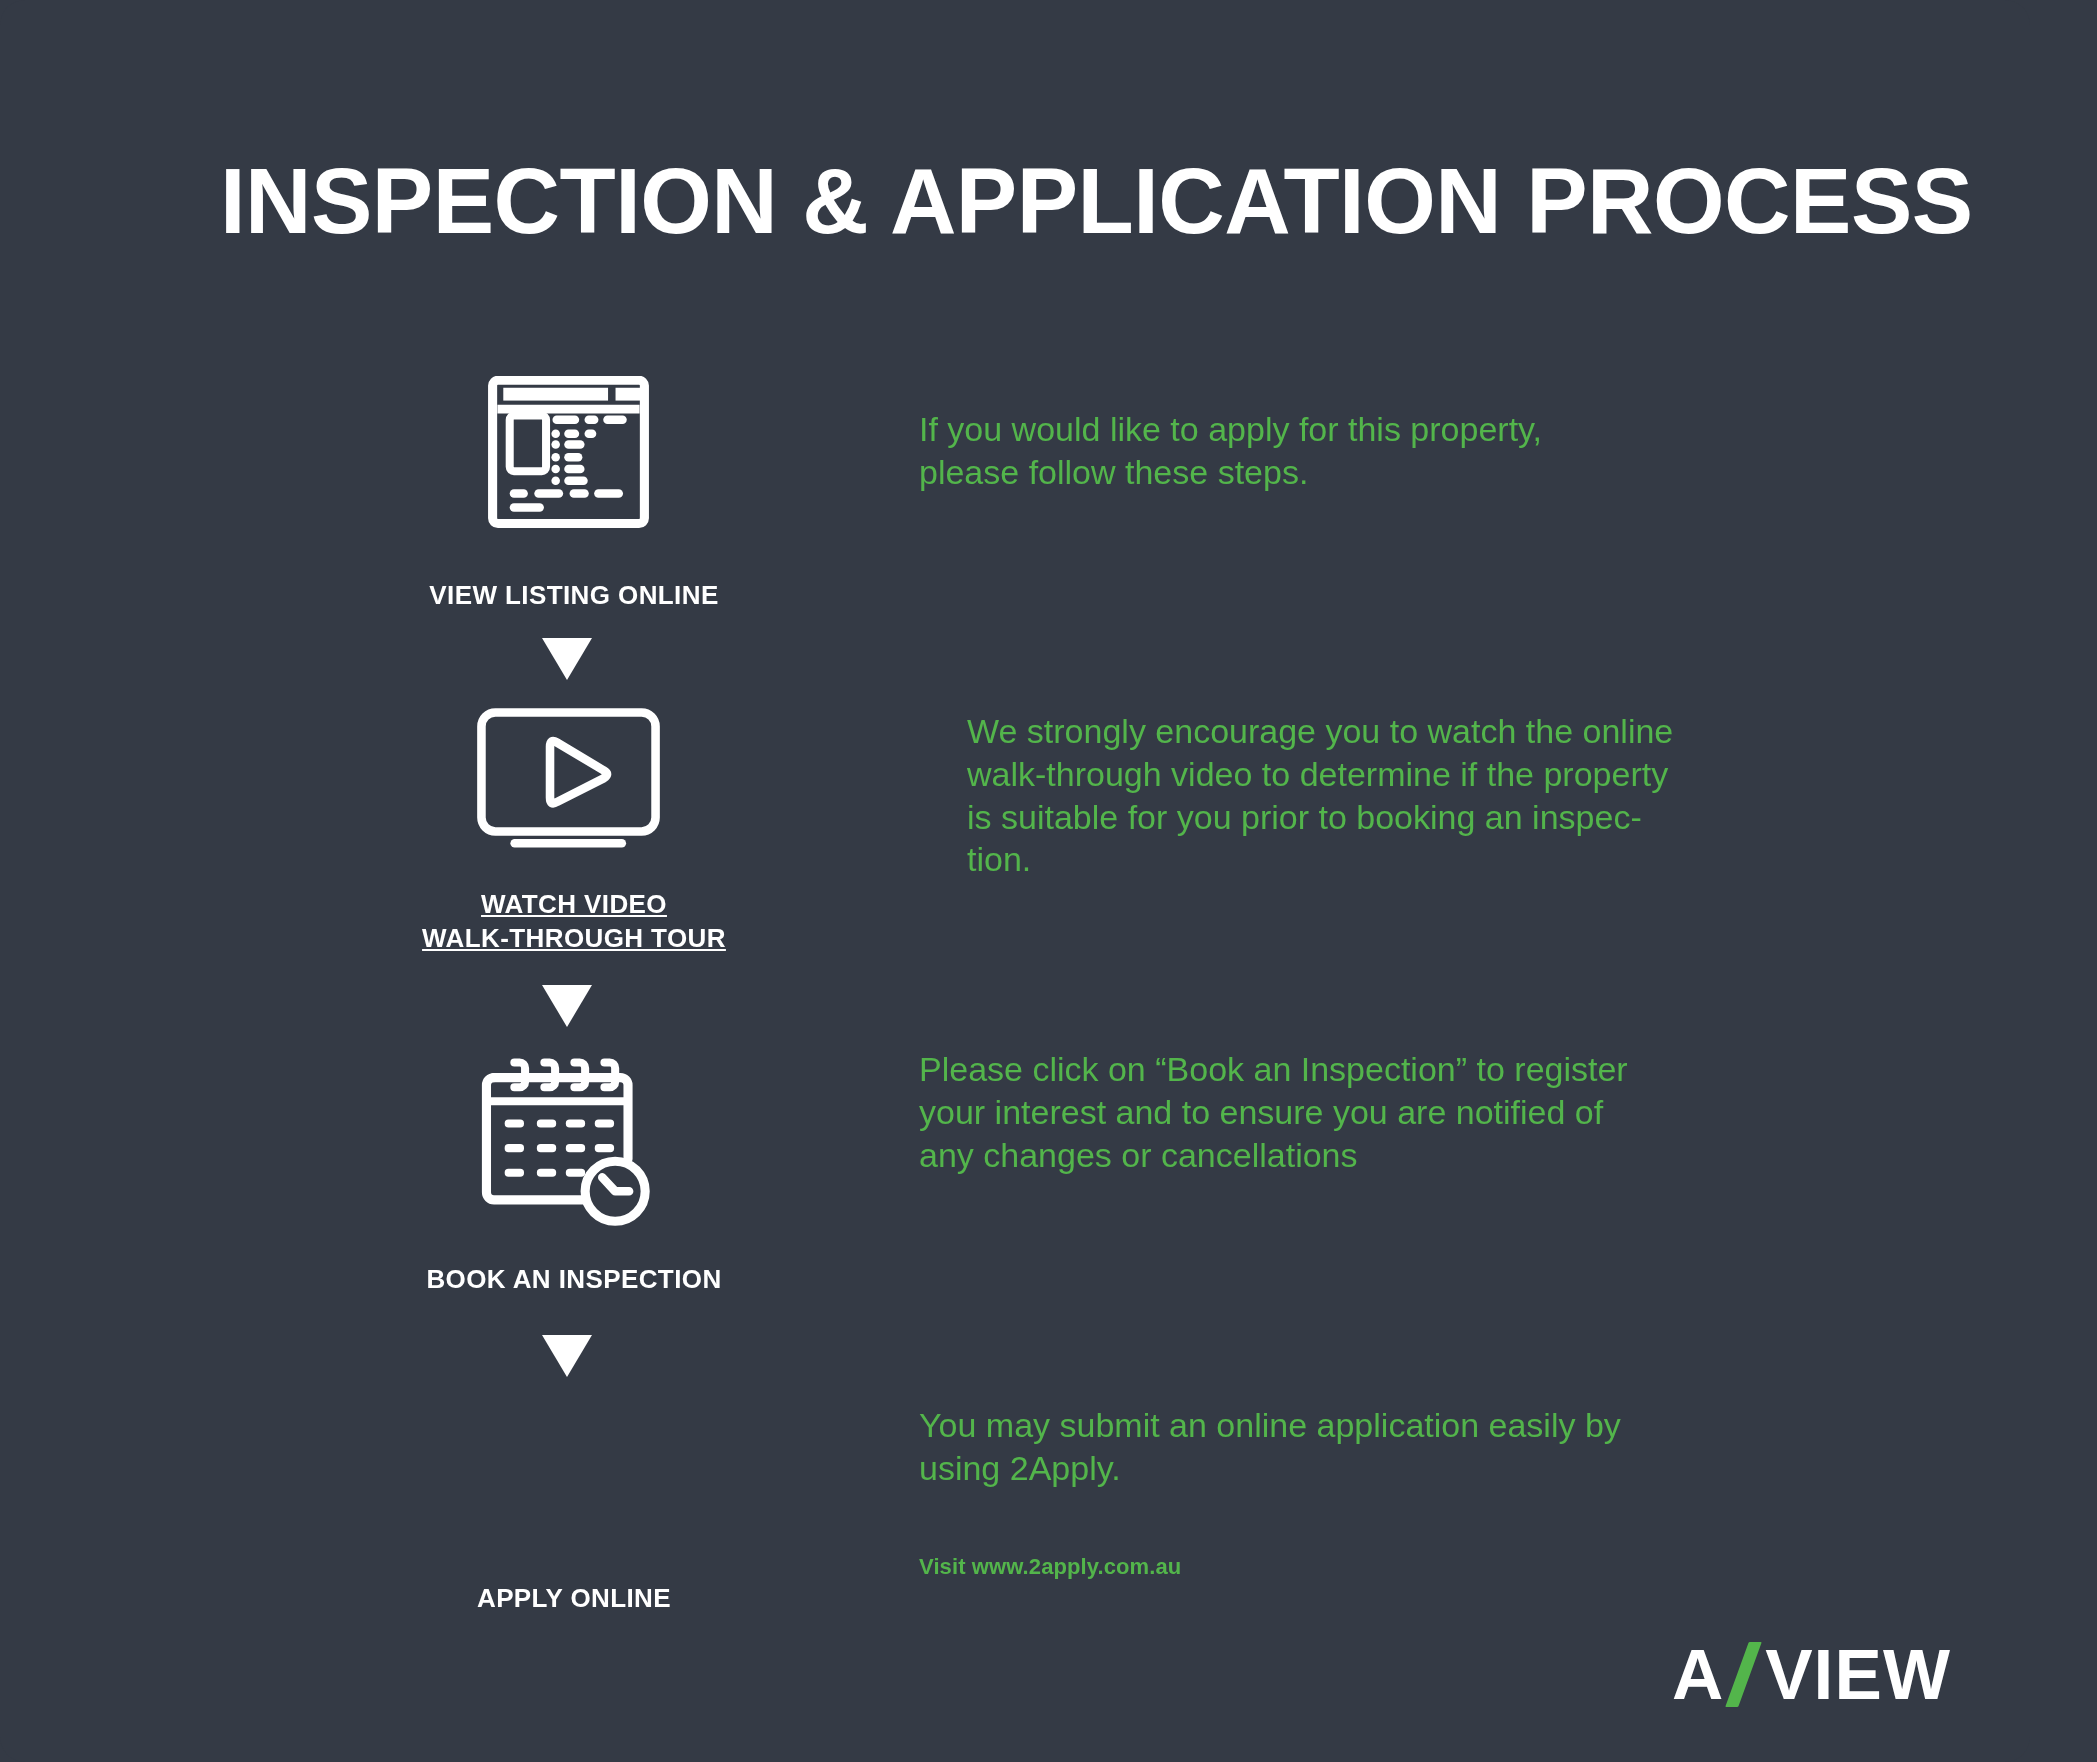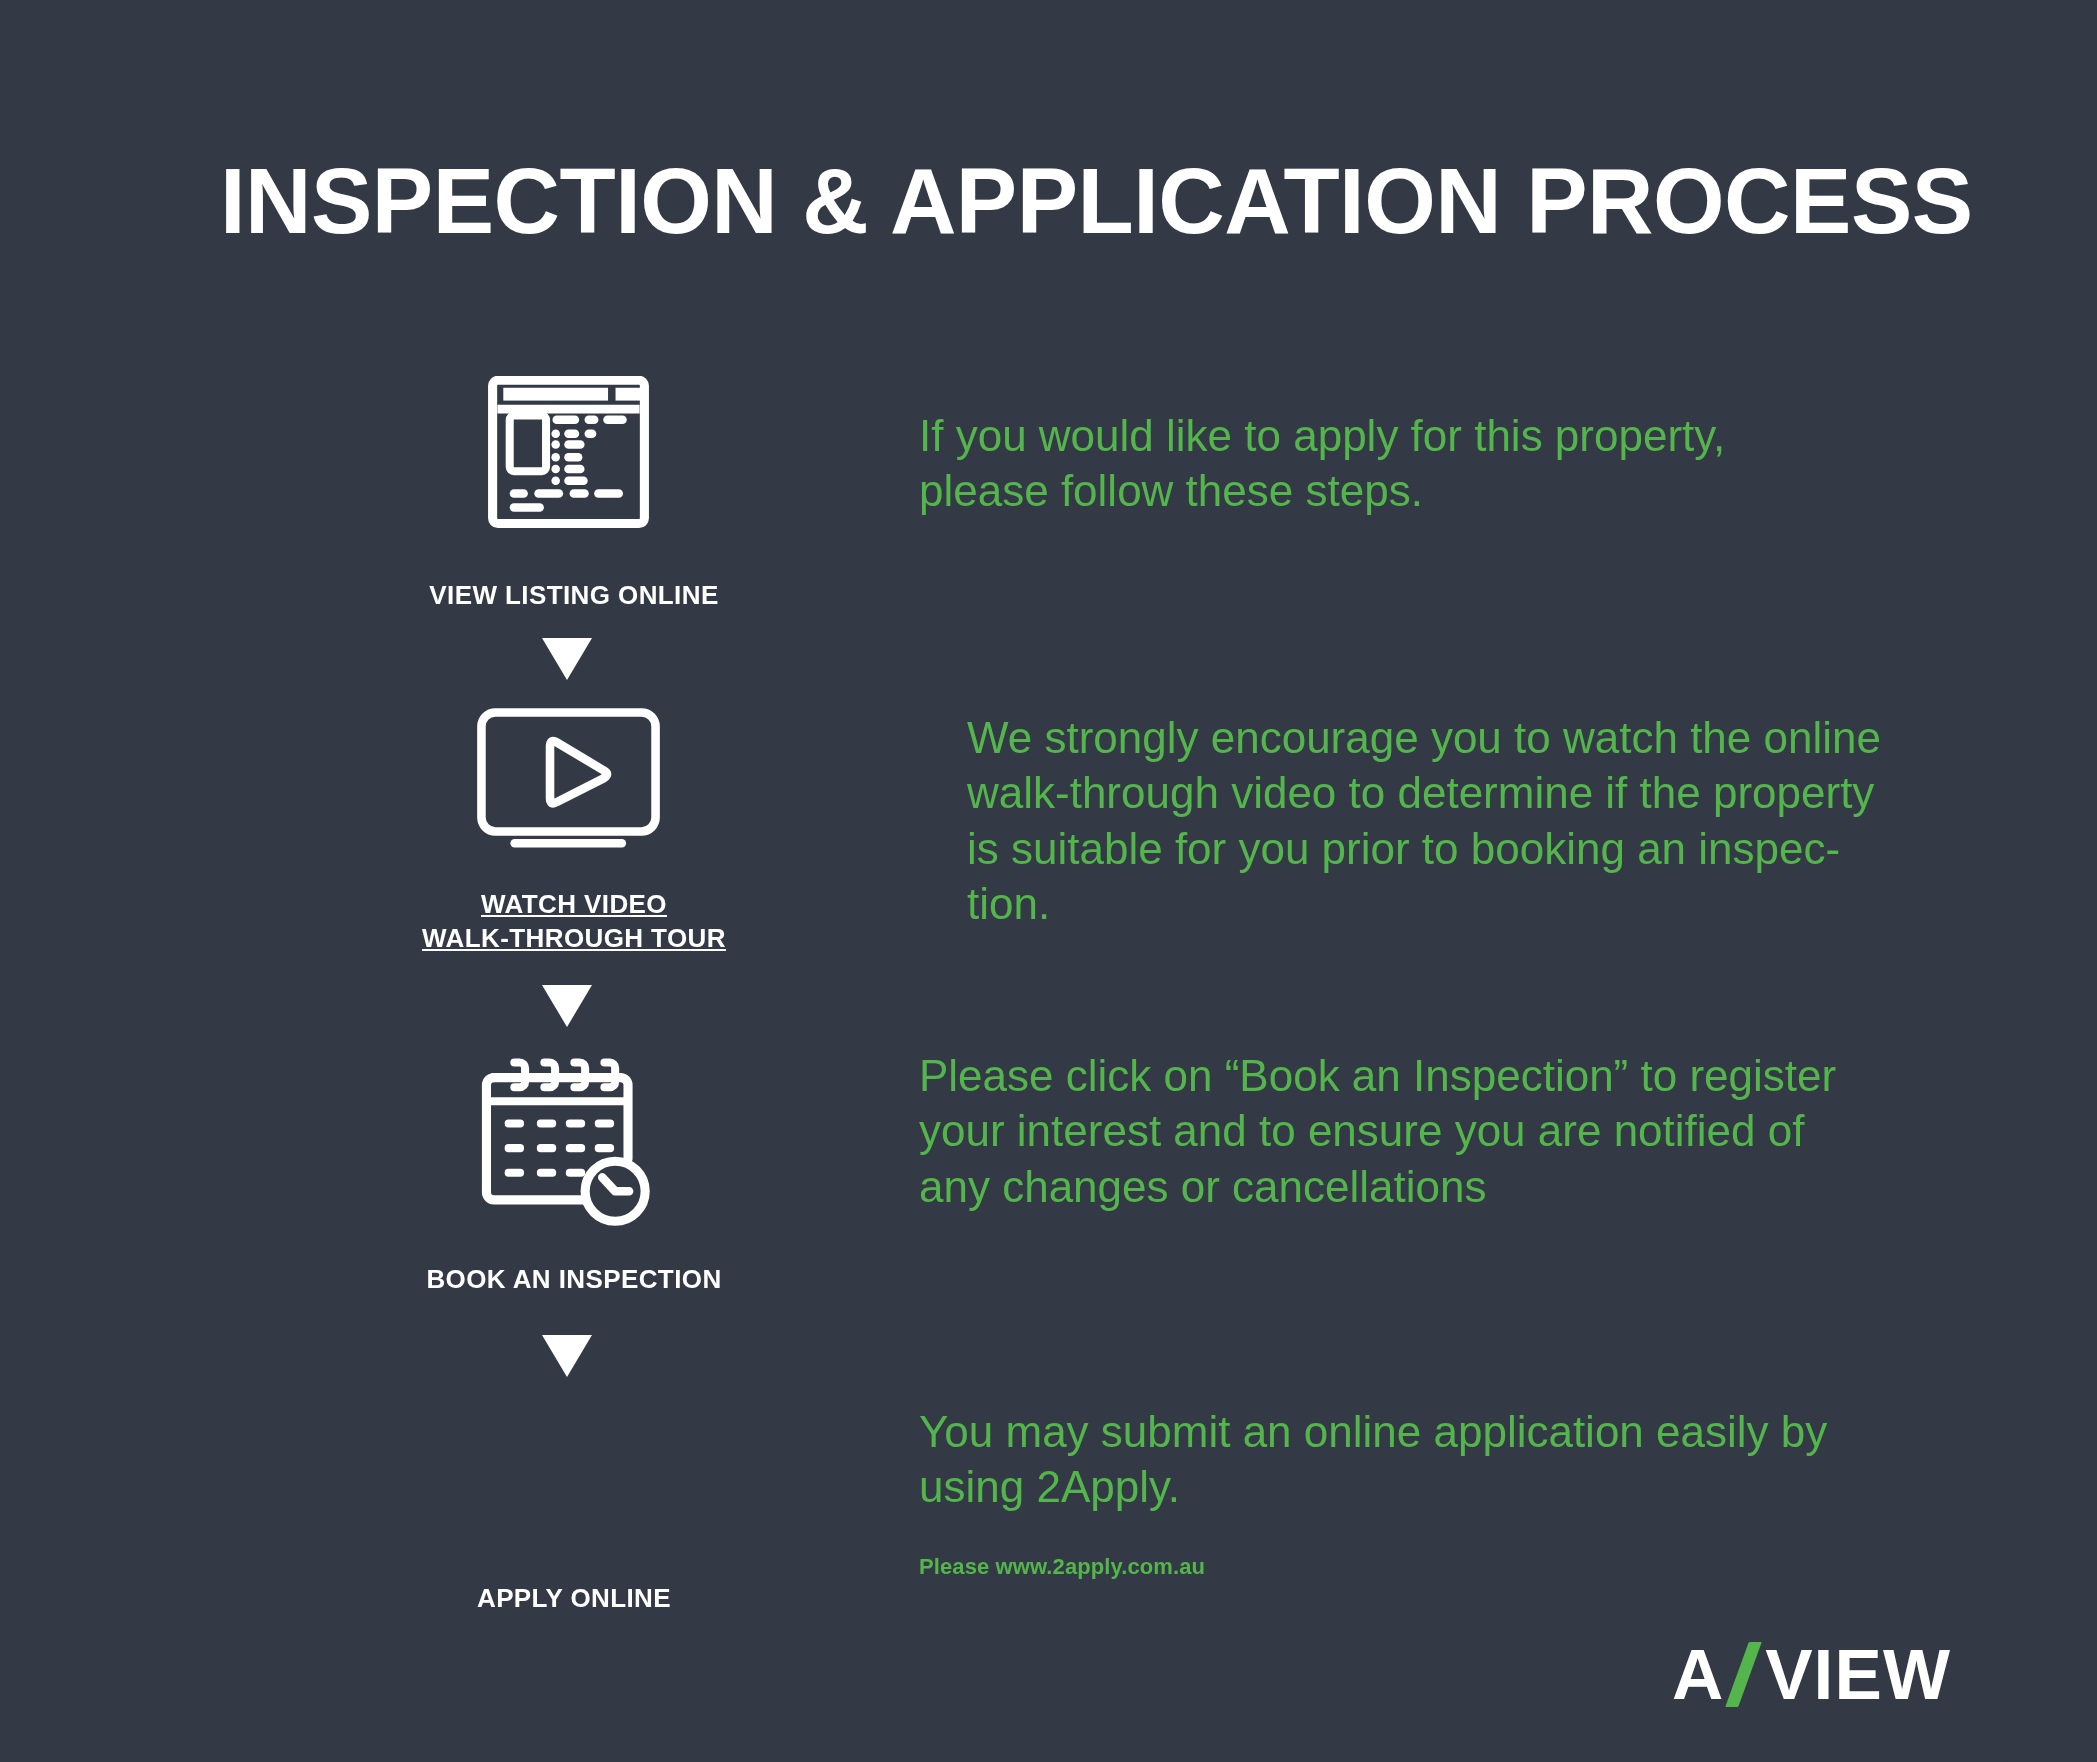--- a/index.html
+++ b/index.html
@@ -59,21 +59,21 @@
     border-right: 25px solid transparent;
     border-top: 42px solid #ffffff;
   }
 
   
   .copy {
     position: absolute;
     left: 919px;
     width: 981px;
     color: #53b54b;
-    font-size: 44px;
+    font-size: 34px;
     line-height: 1.26;
     font-weight: 400;
   }
   .copy .ln { display: block; white-space: pre; }
   .visit {
     position: absolute;
     left: 919px;
     color: #53b54b;
     font-size: 22px;
     font-weight: bold;
@@ -223,21 +223,21 @@
 
   <div class="step-label" style="top:1581px;">
     <div>APPLY ONLINE</div>
   </div>
 
   <div class="copy" style="top:1404px;">
     <span class="ln">You may submit an online application easily by</span>
     <span class="ln">using 2Apply.</span>
   </div>
 
-  <div class="visit" style="top:1554px;">Please www.2apply.com.au</div>
+  <div class="visit" style="top:1554px;">Visit www.2apply.com.au</div>
 
   <div class="logo">
     <span>A</span>
     <span class="slash"></span>
     <span>VIEW</span>
   </div>
 
 </div>
 
 

